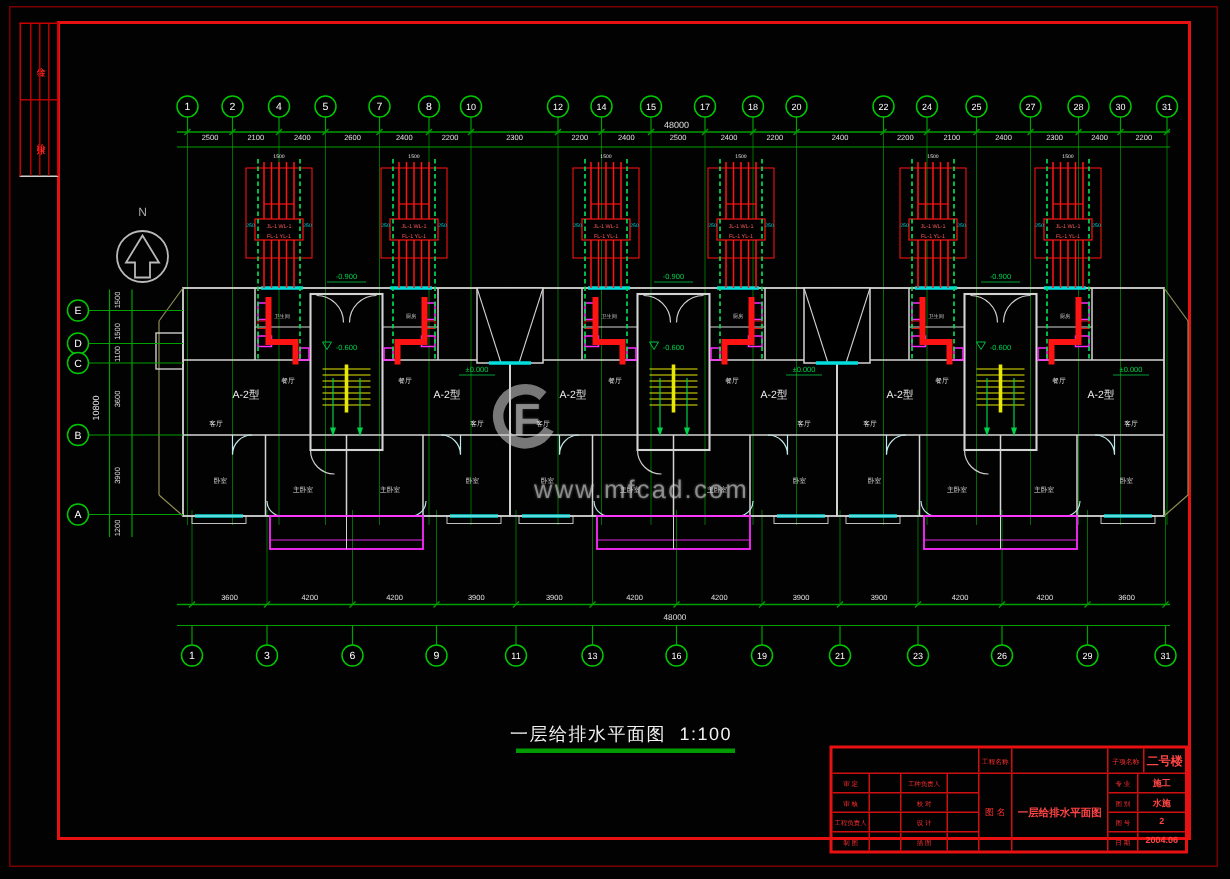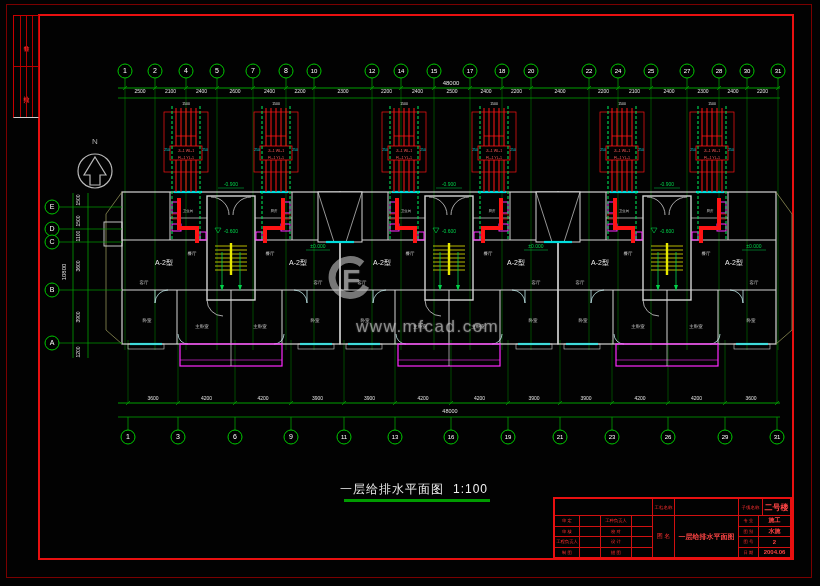--- a/index.html
+++ b/index.html
@@ -19,26 +19,26 @@
   .north{position:absolute;left:70px;top:134px;}
   
   #drawing{position:absolute;left:0;top:0;}
   
   .watermark{position:absolute;left:322px;top:256px;width:260px;color:rgba(205,205,205,0.58);
              text-shadow:0 0 2px rgba(255,255,255,0.35);z-index:5;}
   .wm-row{display:flex;align-items:center;}
   .wm-name{font-size:36px;font-weight:bold;letter-spacing:6px;line-height:1;}
   .wm-url{font-size:17px;font-weight:normal;letter-spacing:1.5px;margin-top:15px;margin-left:34px;}
   
-  .caption{position:absolute;left:318px;top:481px;width:170px;text-align:right;color:#f2f2f2;
+  .caption{position:absolute;left:329px;top:481px;width:170px;text-align:center;color:#f2f2f2;
            font-size:12px;letter-spacing:1px;white-space:nowrap;}
   .caption .scale{margin-left:9px;}
   .caption-underline{position:absolute;left:344px;top:499px;width:146px;height:3px;background:#009b00;}
   
-  .titleblock{position:absolute;left:553px;top:497px;width:239px;height:62px;border:2px solid #e81010;
+  .titleblock{position:absolute;left:553px;top:497px;width:239px;height:72px;border:2px solid #e81010;
               display:flex;flex-direction:column;color:#ff3030;}
   .titleblock .c{border-right:1px solid #d01010;display:flex;align-items:center;justify-content:center;
                  overflow:hidden;white-space:nowrap;}
   .tb-top{height:17px;display:flex;border-bottom:1px solid #d01010;}
   .tb-top .blank1{width:98px;}
   .tb-top .projlab{width:22px;font-size:4.5px;}
   .tb-top .blank2{width:64px;}
   .tb-top .sublab{width:24px;font-size:4.5px;}
   .tb-top .subval{flex:1;border-right:none;font-size:8px;font-weight:bold;color:#ff4545;}
   .tb-bottom{flex:1;display:flex;}

